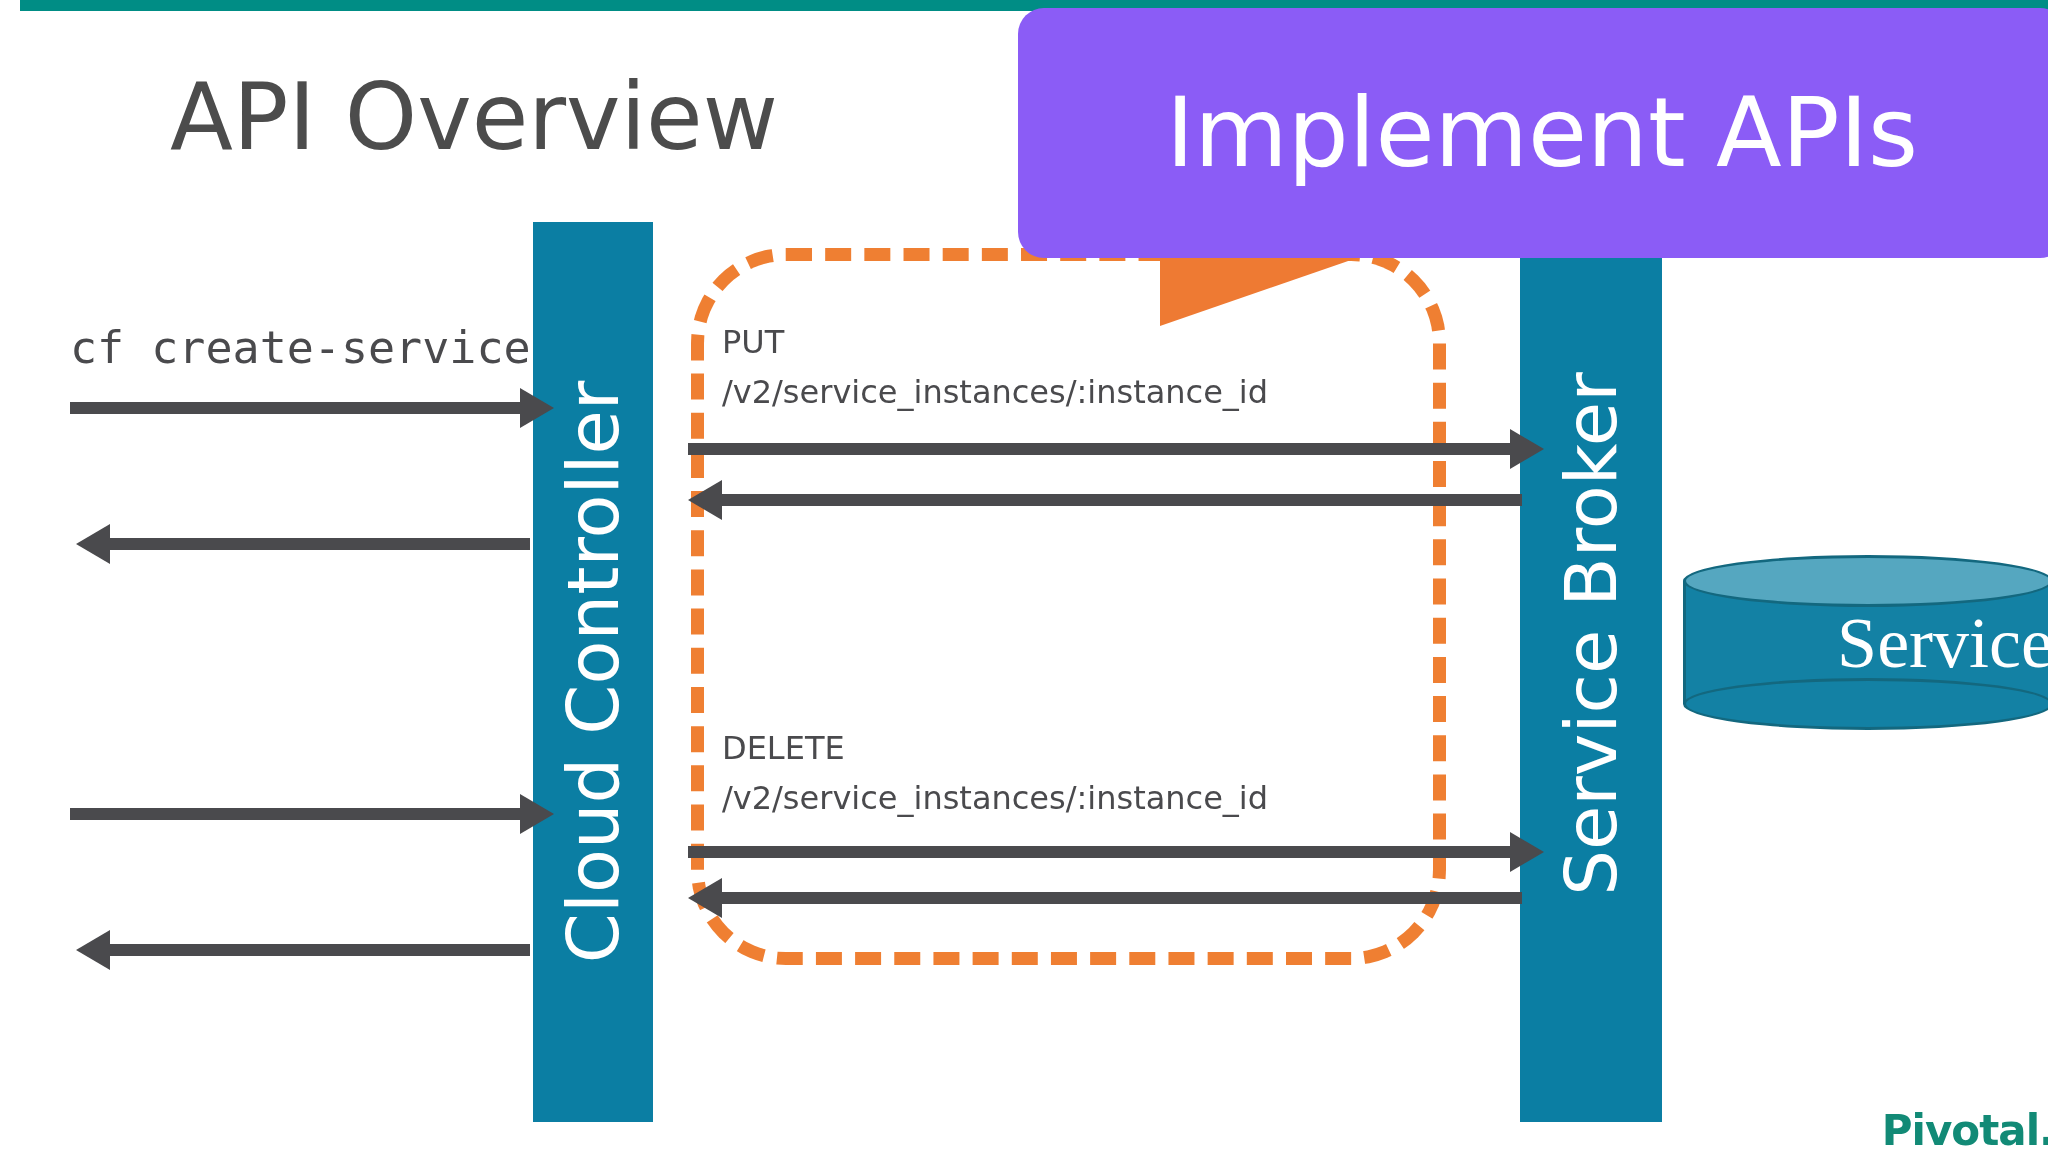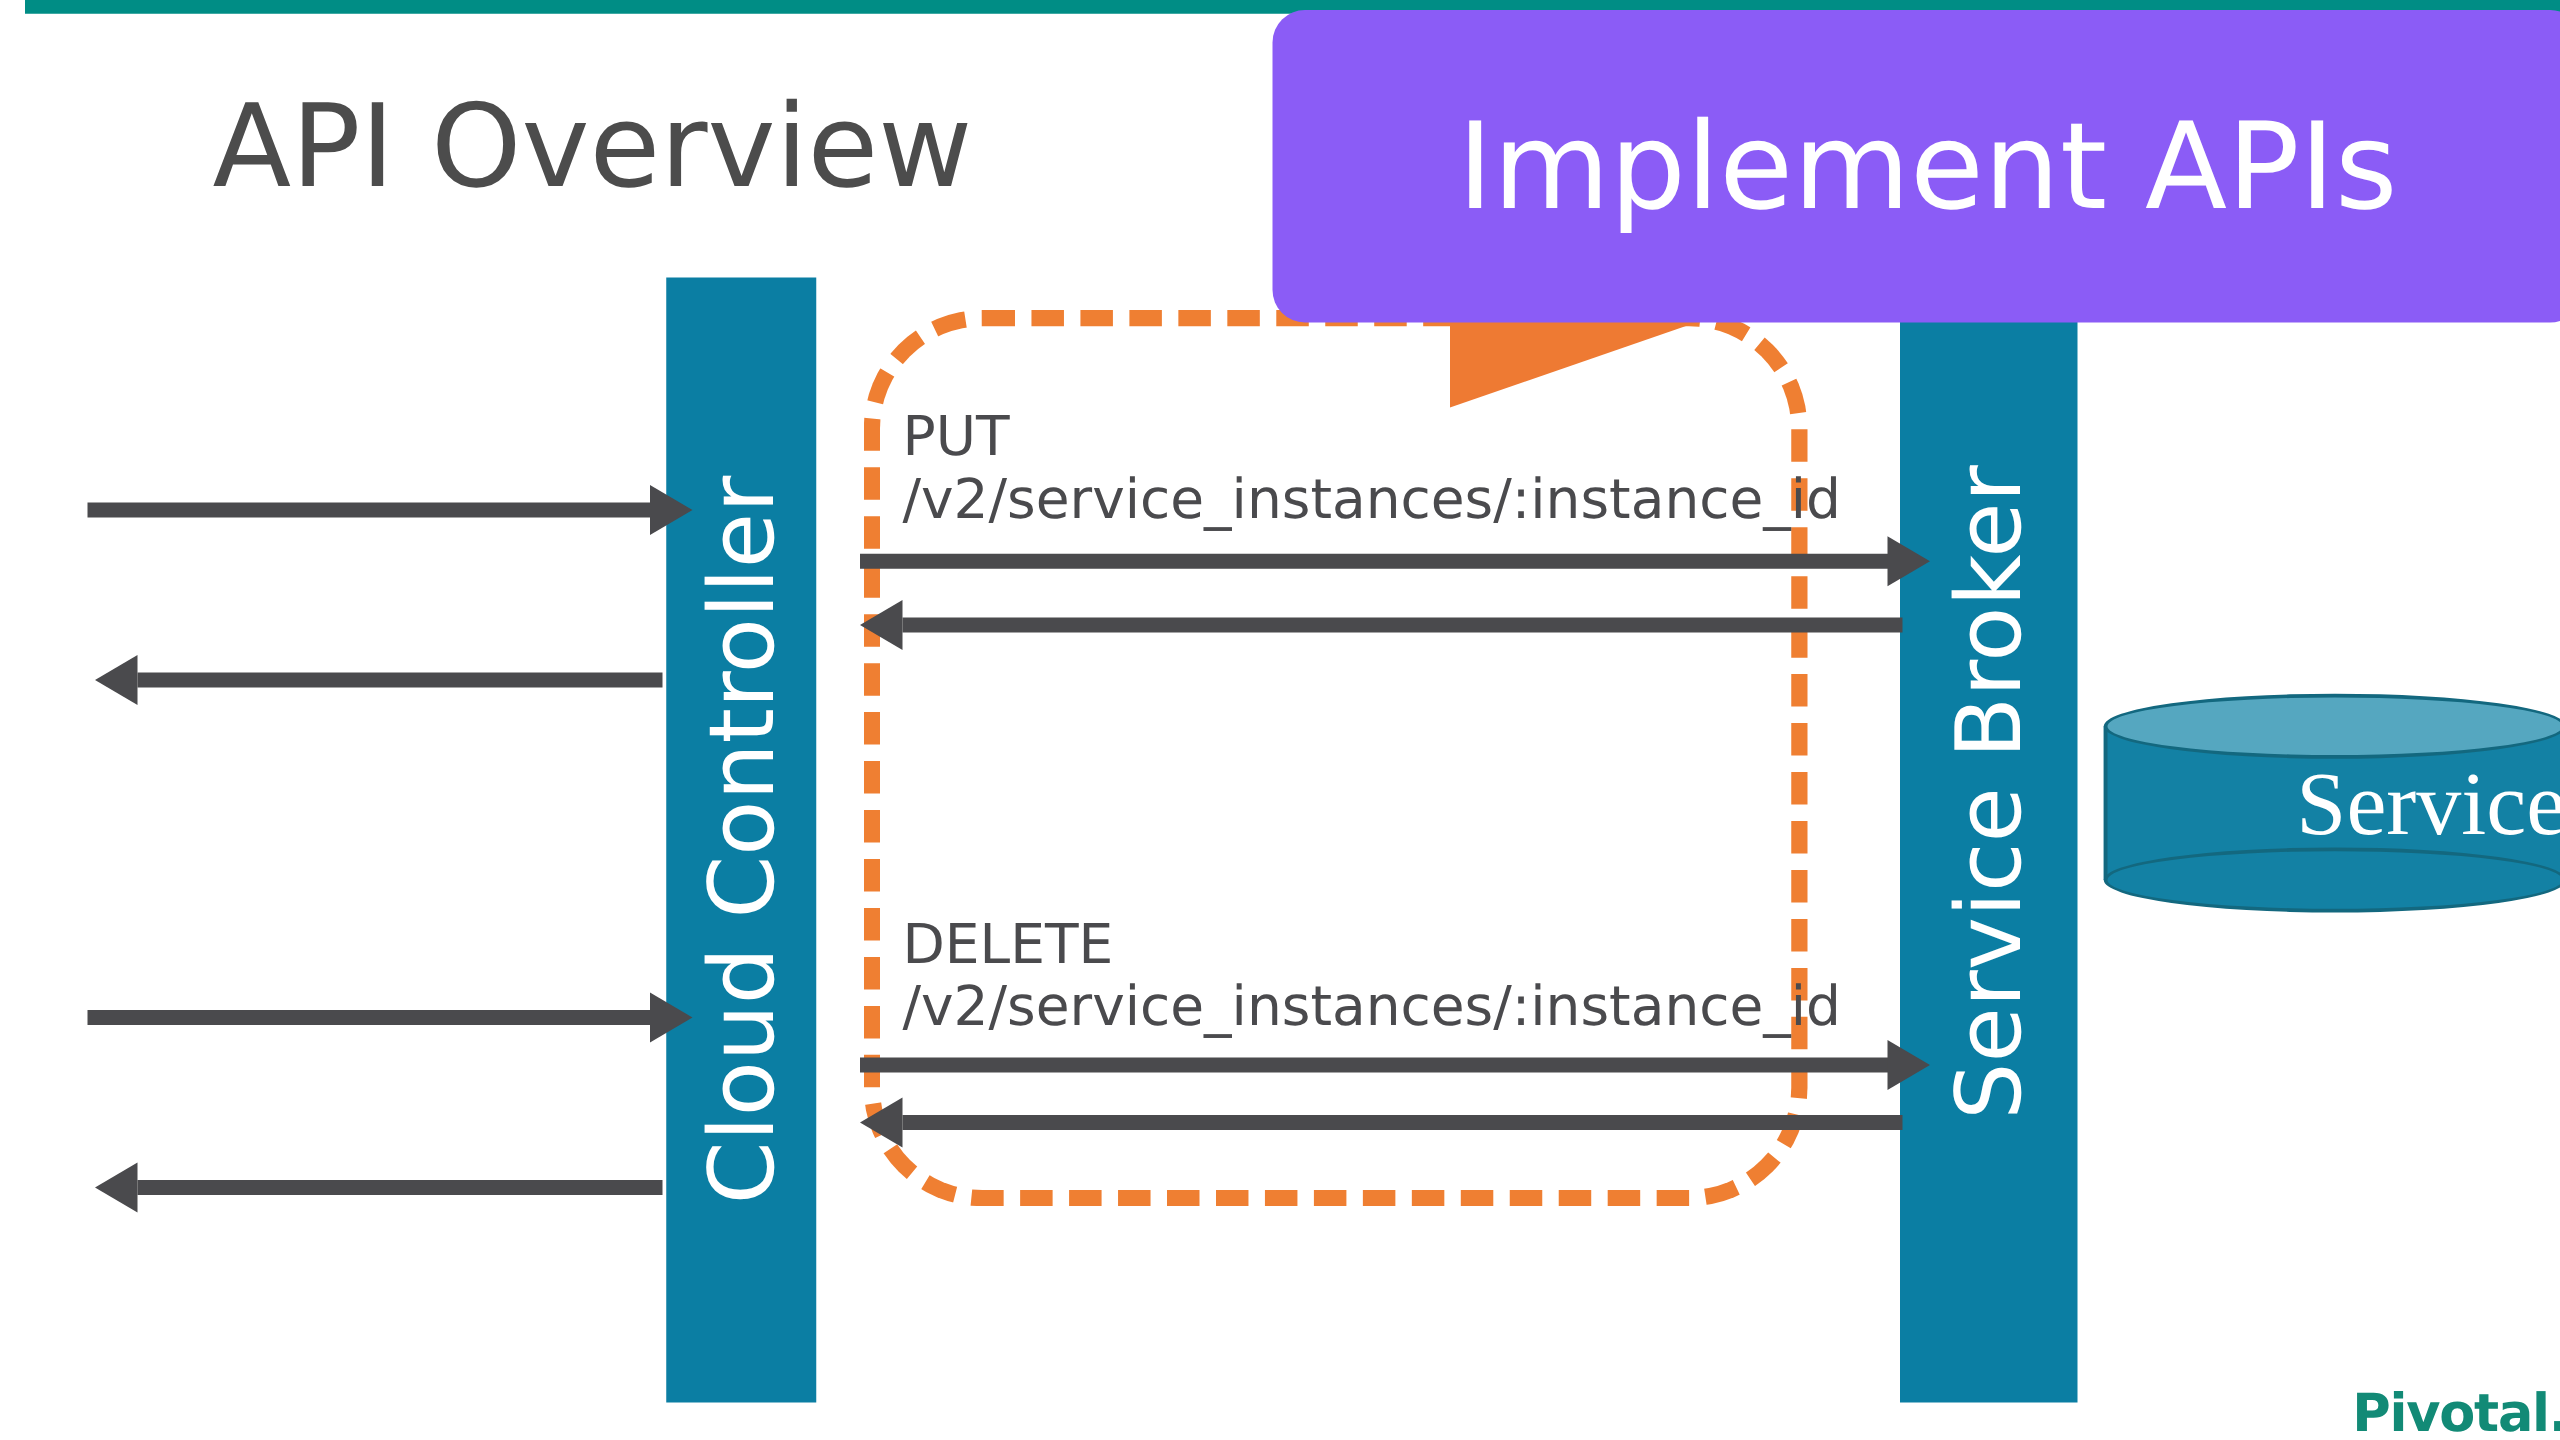--- a/index.html
+++ b/index.html
@@ -100,21 +100,21 @@
     border-top:20px solid transparent;
     border-bottom:20px solid transparent;
   }
   .arrow-head.right{ border-left:34px solid #4a4a4d; }
   .arrow-head.left{ border-right:34px solid #4a4a4d; }
 
   
   .req-label{
     position:absolute;
     color:#4a4a4d;
-    font-size:44px;
+    font-size:32px;
     font-family:"DejaVu Sans", sans-serif;
     line-height:1.17;
     white-space:nowrap;
   }
 
   
   .cli-label{
     position:absolute;
     color:#4a4a4d;
     font-size:45px;
@@ -192,20 +192,21 @@
   <div class="dashed-region"></div>
 
   <div class="lane" id="lane-cc">
     <span class="lane-label">Cloud Controller</span>
   </div>
 
   <div class="lane" id="lane-sb">
     <span class="lane-label">Service Broker</span>
   </div>
 
+  <div class="cli-label" style="left:50px; top:325px;">cf create-service</div>
 
   <div class="arrow-line" style="left:50px; top:402px; width:460px;"></div>
   <div class="arrow-head right" style="left:500px; top:388px;"></div>
 
   <div class="arrow-line" style="left:90px; top:538px; width:420px;"></div>
   <div class="arrow-head left" style="left:56px; top:524px;"></div>
 
   <div class="req-label" style="left:702px; top:324px;">PUT</div>
   <div class="req-label" style="left:702px; top:374px;">/v2/service_instances/:instance_id</div>
 

